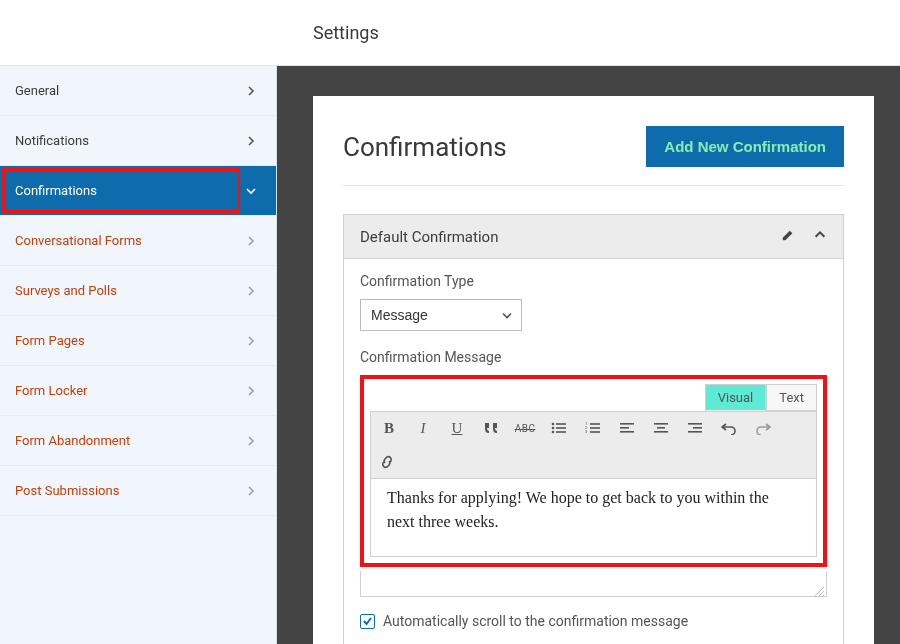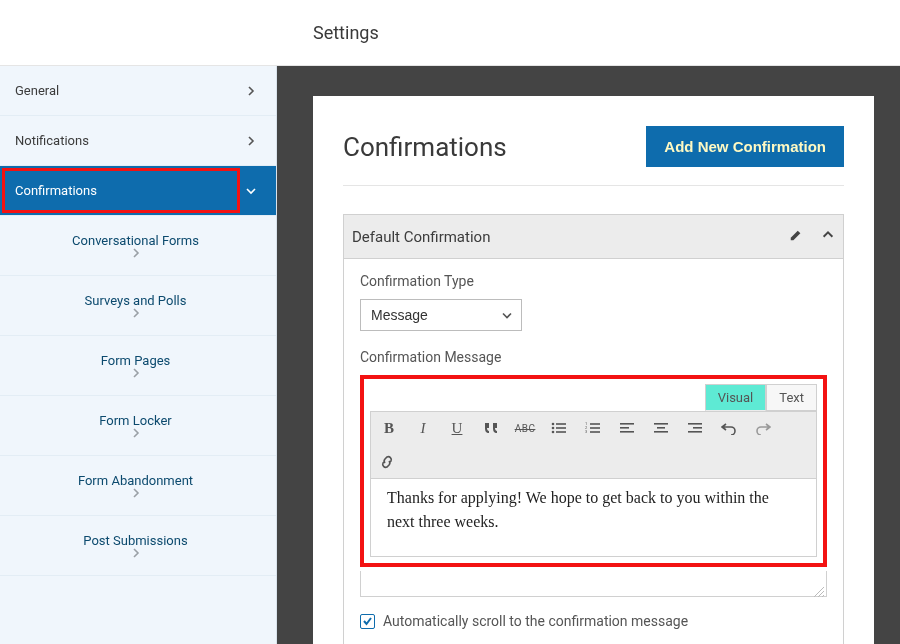--- a/index.html
+++ b/index.html
@@ -2,33 +2,33 @@
 <html><head>
 <meta charset="utf-8">
 <style>
 * { box-sizing: border-box; margin: 0; padding: 0; }
 body { font-family: -apple-system, BlinkMacSystemFont, "Segoe UI", Roboto, sans-serif; background: #fff; width: 900px; height: 644px; overflow: hidden; }
 .topbar { height: 66px; display: flex; align-items: center; padding-left: 313px; border-bottom: 1px solid #e5e5e5; }
 .topbar-title { font-size: 18px; color: #3a3a3a; font-weight: 400; }
 .layout { display: flex; height: calc(644px - 48px); }
 .sidebar { width: 277px; background: #f0f6fc; border-right: 1px solid #d9e3ec; }
 .sidebar-item { display: flex; align-items: center; justify-content: space-between; padding: 17px 20px 17px 15px; border-bottom: 1px solid #e3edf5; cursor: pointer; font-size: 13px; color: #3c3c3c; }
-.sidebar-item.dim { color: #0c4a6e; flex-direction: column; }
+.sidebar-item.dim { color: #c2410c; }
 .sidebar-item.active { background: #0e6cad; color: #fff; }
 .sidebar-item.hl { position: relative; }
 .sidebar-item.hl::after { content:""; position:absolute; inset: 2px 36px 2px 2px; border: 3px solid #f31212; pointer-events:none; }
 .chev { width: 10px; height: 10px; display:inline-block; }
 .chev svg { width:10px; height:10px; display:block; }
 .main { flex:1; background:#444; padding: 30px 26px 0 36px; overflow:hidden; }
 .card { background:#fff; padding: 30px 30px 24px 30px; height: 100%; }
 .card-head { display:flex; align-items:center; justify-content:space-between; padding-bottom: 18px; border-bottom:1px solid #e5e5e5; }
 .card-title { font-size: 26px; color: #3a3a3a; font-weight: 400; }
-.btn-primary { background:#0e6cad; color:#fef9c3; border:none; padding: 12px 18px; font-size:15px; font-weight:600; cursor:pointer; }
+.btn-primary { background:#0e6cad; color:#86efac; border:none; padding: 12px 18px; font-size:15px; font-weight:600; cursor:pointer; }
 .panel { margin-top: 28px; border:1px solid #d0d0d0; }
-.panel-head { background:#ececec; padding: 12px 8px; display:flex; align-items:center; justify-content:space-between; border-bottom:1px solid #d0d0d0; }
+.panel-head { background:#ececec; padding: 12px 16px; display:flex; align-items:center; justify-content:space-between; border-bottom:1px solid #d0d0d0; }
 .panel-title { font-size:15px; color:#3c3c3c; }
 .panel-actions { display:flex; gap:18px; }
 .panel-actions svg { width:14px; height:14px; cursor:pointer; }
 .panel-body { padding: 14px 16px 16px 16px; }
 .field-label { font-size: 14px; color:#555; margin-bottom: 10px; }
 .select-wrap { position:relative; width: 162px; margin-bottom: 18px; }
 .select { width:100%; padding: 7px 28px 7px 10px; border:1px solid #bcbcbc; background:#fff; font-size:14px; color:#333; appearance:none; }
 .select-chev { position:absolute; right:10px; top:50%; transform:translateY(-50%); pointer-events:none; }
 .editor-hl { border:4px solid #f31212; padding: 5px 6px 6px 6px; margin-bottom: 4px; }
 .editor-tabs { display:flex; justify-content:flex-end; gap:0; }

